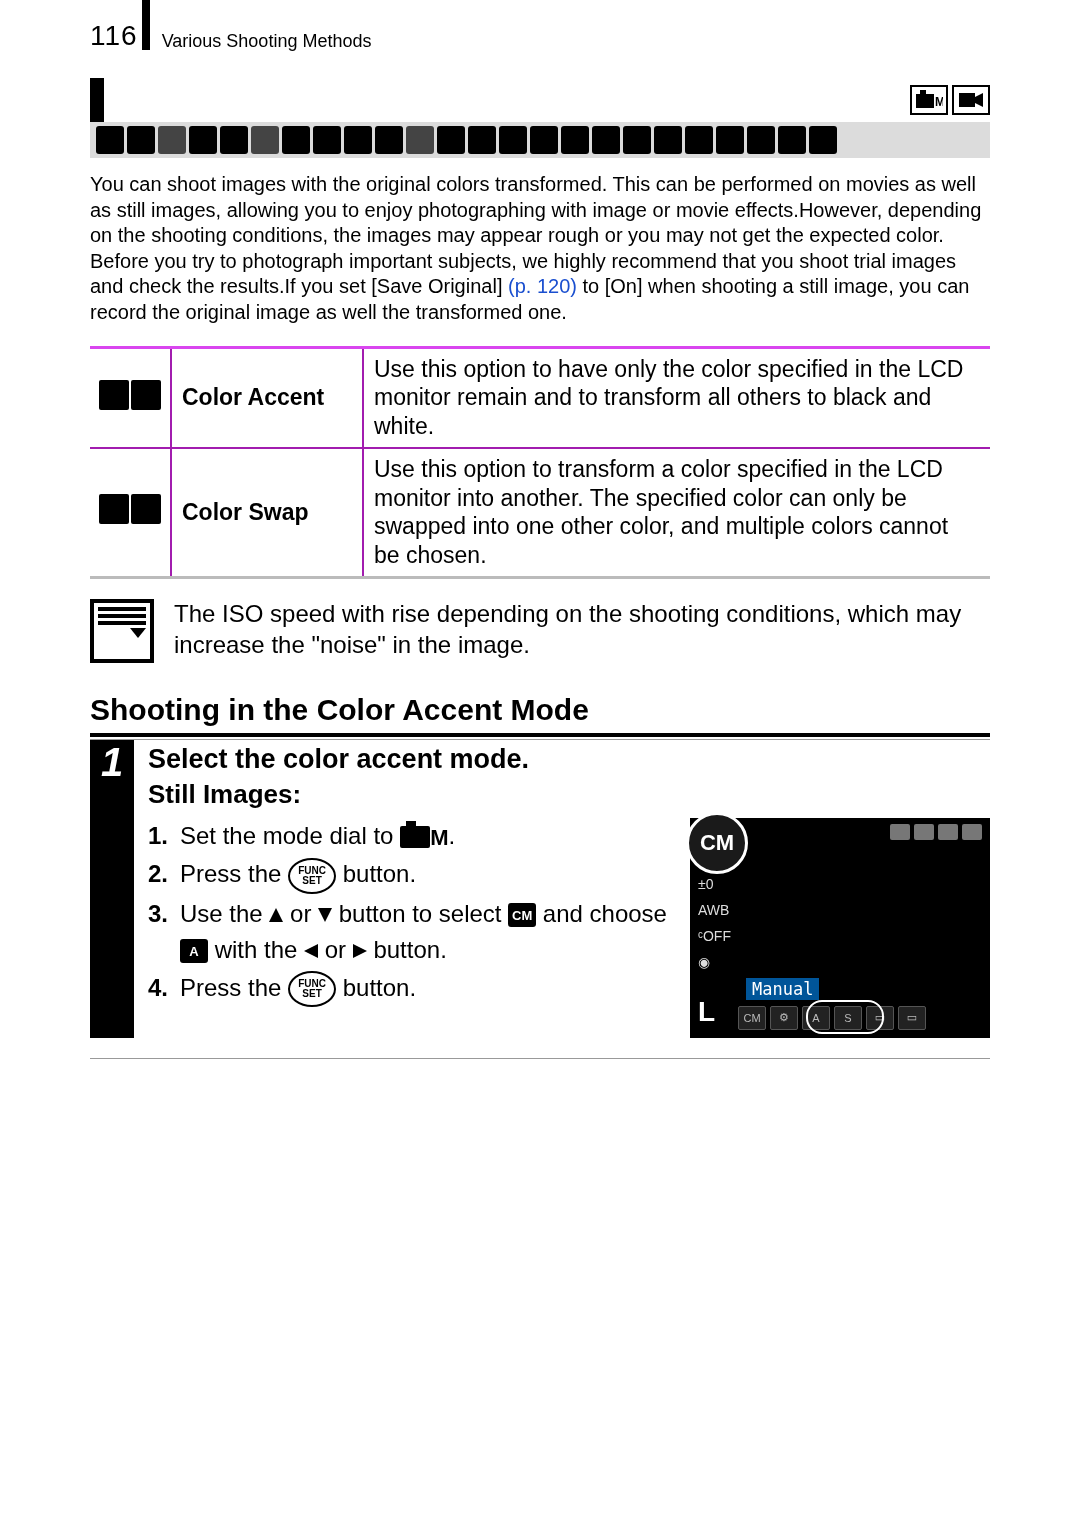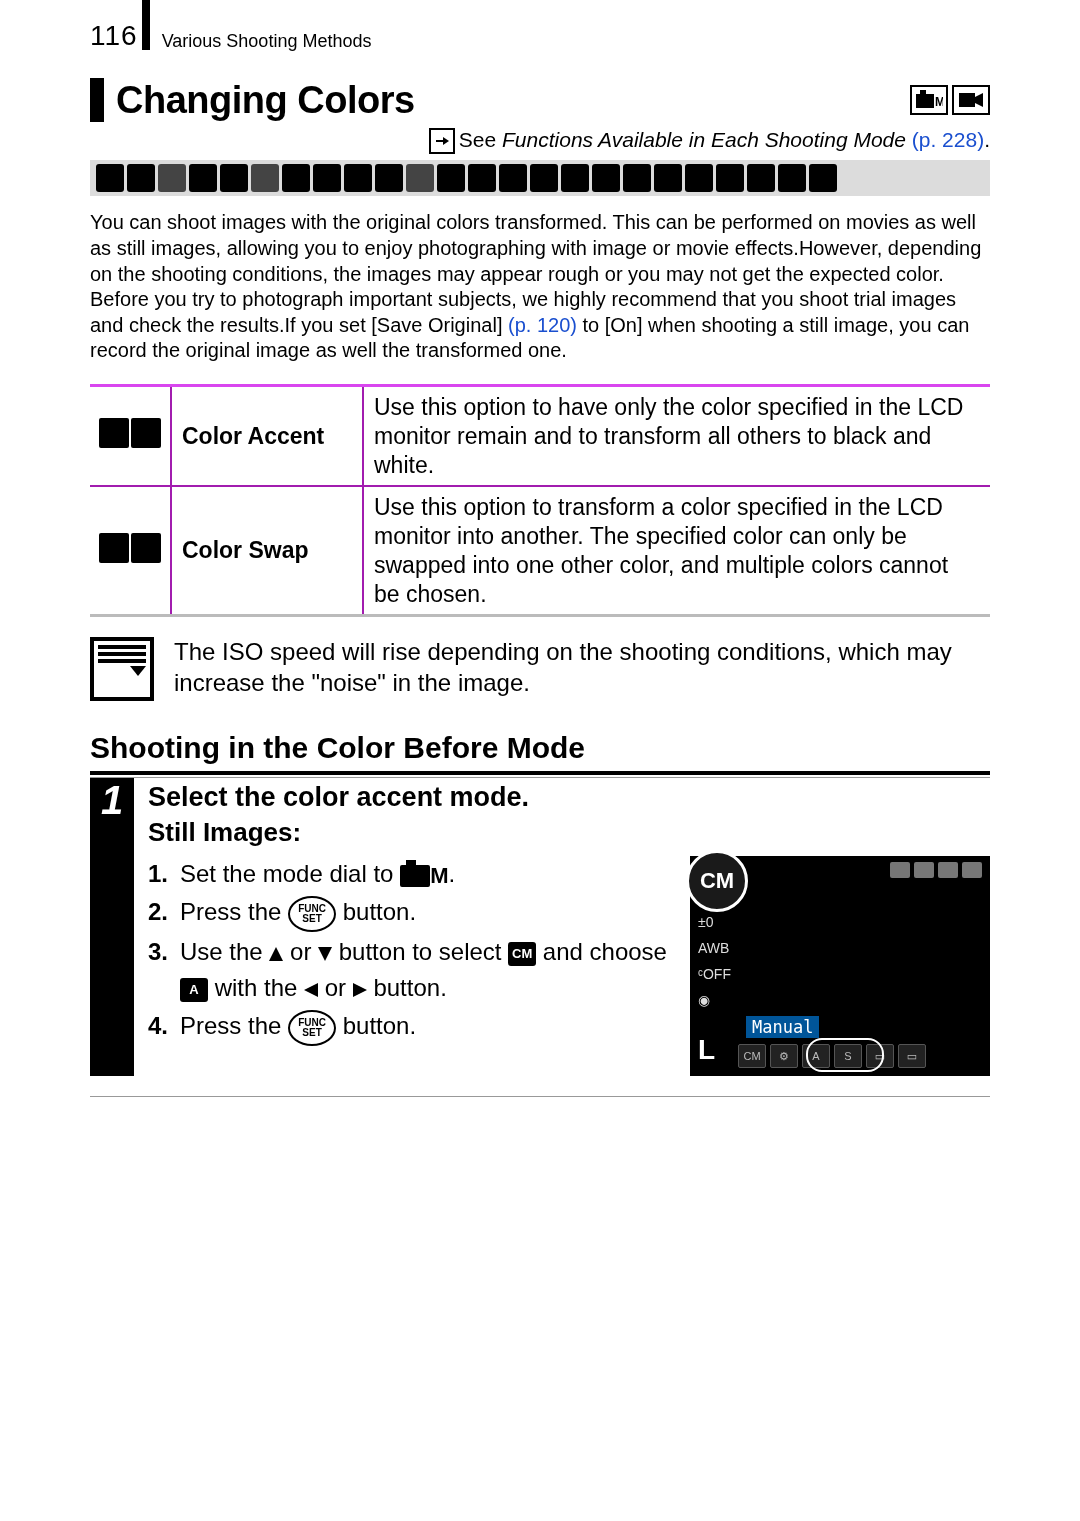--- a/index.html
+++ b/index.html
@@ -260,47 +260,38 @@
     <div class="page-num-box">
       <span class="page-num">116</span>
       <div class="page-bar"></div>
     </div>
     <span class="section-name">Various Shooting Methods</span>
   </div>
 
   <div class="title-row">
     <div class="title-block">
       <div class="title-bar"></div>
-      <div class="big-title">Changing Colors</div>
     </div>
     <div class="title-icons">
       <span class="mode-box">
         <svg viewBox="0 0 28 22">
             <rect x="1" y="5" width="18" height="14" fill="#000"></rect>
             <rect x="5" y="1" width="6" height="5" fill="#000"></rect>
             <text x="20" y="17" font-size="12" font-weight="bold" fill="#000">M</text>
           </svg>
       </span>
       <span class="mode-box">
         <svg viewBox="0 0 28 22">
             <rect x="2" y="4" width="16" height="14" fill="#000"></rect>
             <polygon points="18,8 26,4 26,18 18,14" fill="#000"></polygon>
           </svg>
       </span>
     </div>
   </div>
 
-  <div class="see-line">
-    <span class="arrow-box">
-      <svg width="14" height="14" viewBox="0 0 14 14">
-          <line x1="1" y1="7" x2="11" y2="7" stroke="#000" stroke-width="2"></line>
-          <polygon points="8,3 14,7 8,11" fill="#000"></polygon>
-        </svg>
-    </span><span class="see-prefix">See </span><span class="see-text">Functions Available in Each Shooting Mode </span><span class="page-ref">(p. 228)</span><span>.</span>
-  </div>
 
   <div class="icon-strip">
     <div class="mode-icon"></div>
     <div class="mode-icon"></div>
     <div class="mode-icon light"></div>
     <div class="mode-icon"></div>
     <div class="mode-icon"></div>
     <div class="mode-icon light"></div>
     <div class="mode-icon"></div>
     <div class="mode-icon"></div>
@@ -351,24 +342,24 @@
   </tbody>
     </table>
 
   <div class="note-row">
     <div class="note-icon">
       <div class="nl"></div>
         <div class="nl"></div>
         <div class="nl"></div>
         <div class="tri"></div>
     </div>
-    <div class="note-text">The ISO speed will rise depending on the shooting conditions, which may increase the "noise" in the image.</div>
-  </div>
-
-  <div class="subhead">Shooting in the Color Before Mode</div>
+    <div class="note-text">The ISO speed with rise depending on the shooting conditions, which may increase the "noise" in the image.</div>
+  </div>
+
+  <div class="subhead">Shooting in the Color Accent Mode</div>
   <div class="sub-line"></div>
   <div class="sub-line-thin"></div>
 
   <div class="step-row">
     <div class="step-num-box">1</div>
     <div class="step-body">
       <div class="step-title">Select the color accent mode.</div>
       <div class="sub-sub">Still Images:</div>
       <div class="step-cols">
 

